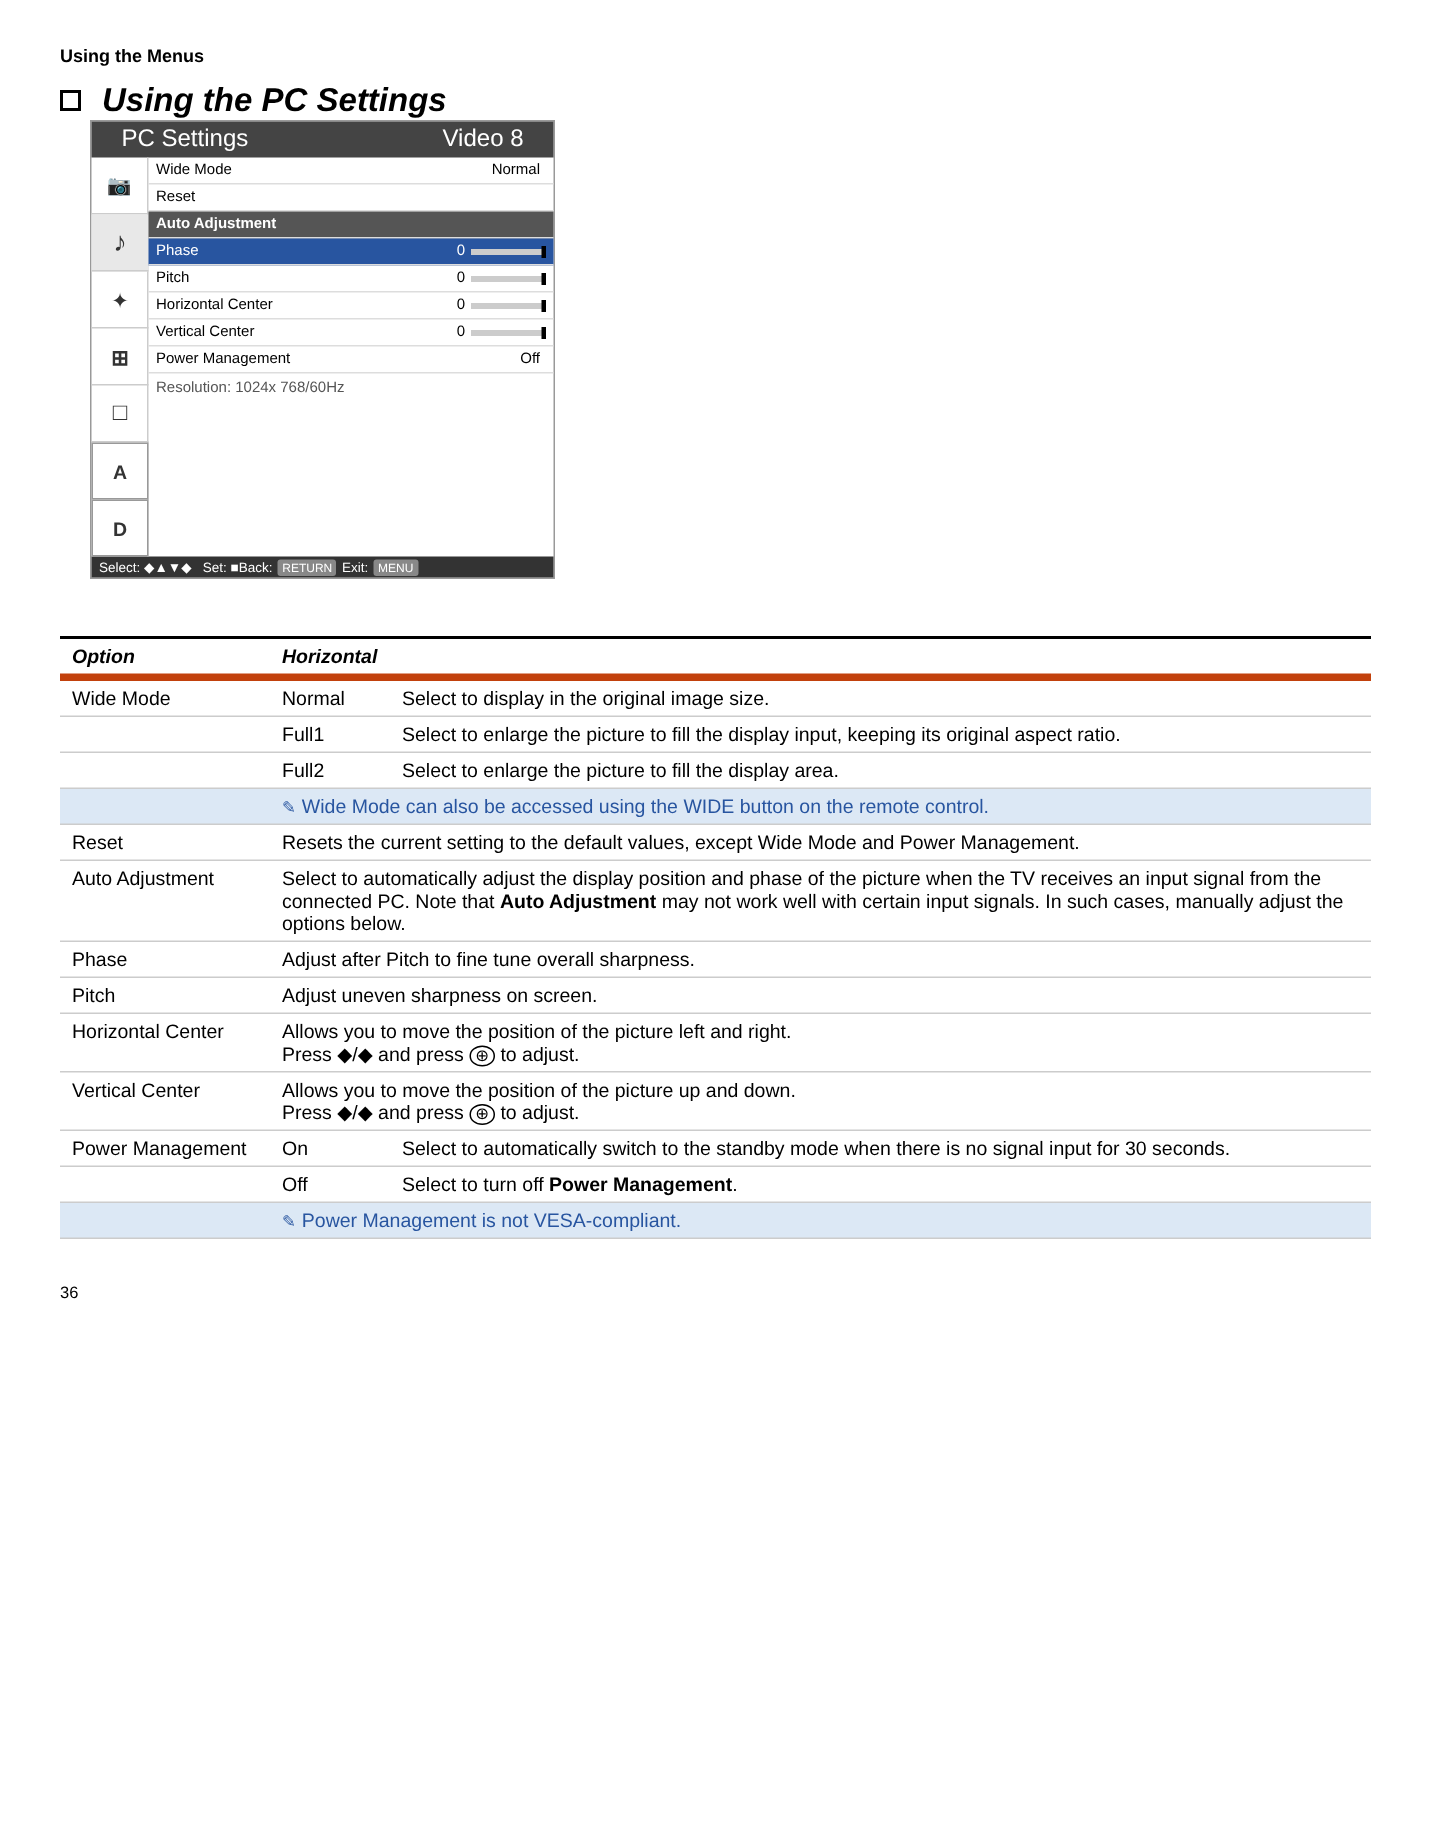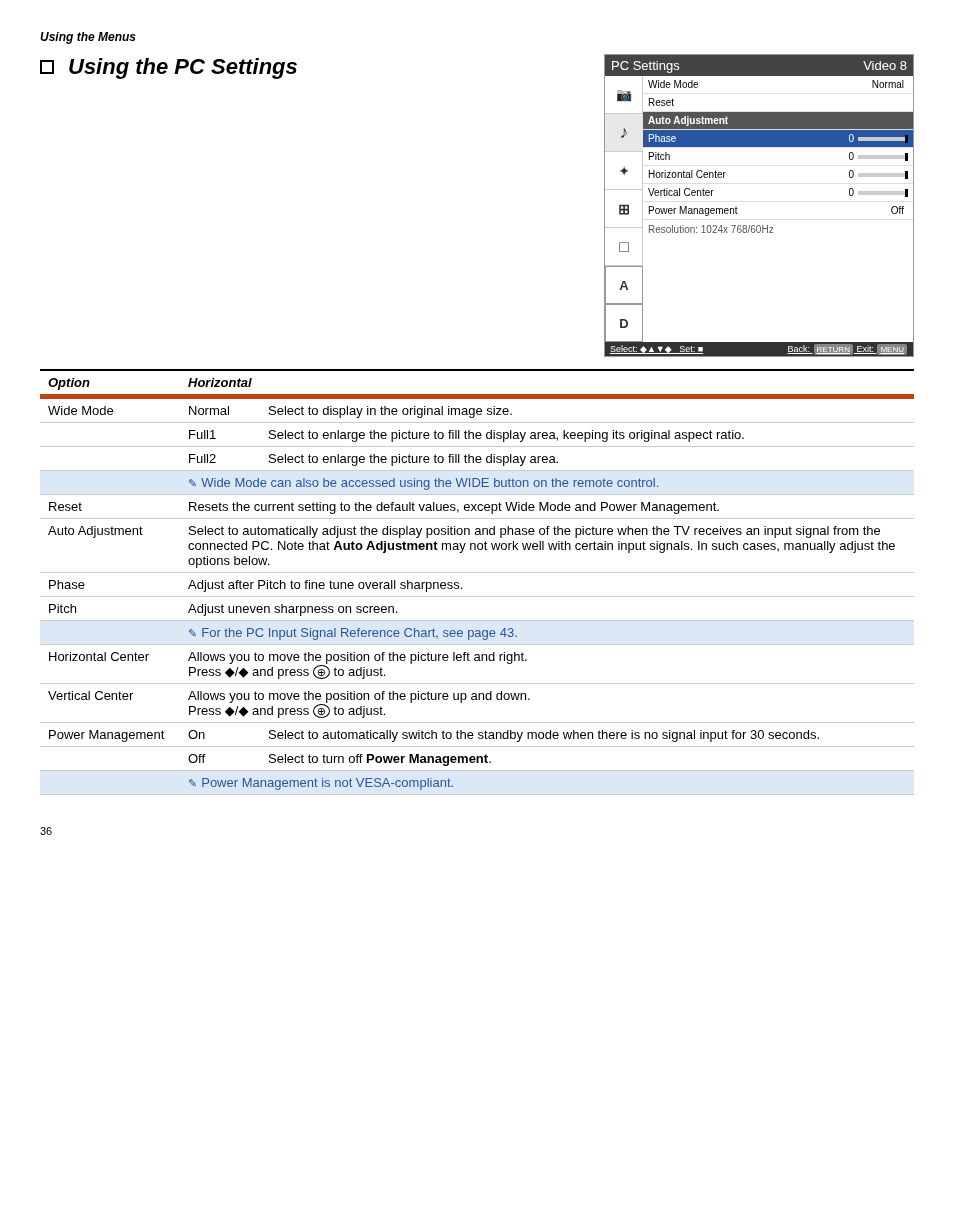--- a/index.html
+++ b/index.html
@@ -6,30 +6,29 @@
     body {
       font-family: Arial, Helvetica, sans-serif;
       font-size: 13px;
       background: #fff;
       color: #000;
       width: 954px;
       min-height: 1221px;
       padding: 30px 40px 40px 40px;
     }
     .page-header {
-      font-style: italic;
       font-weight: bold;
       font-size: 12px;
       margin-bottom: 10px;
     }
     .main-content {
       display: flex;
-      flex-direction: row;
+      flex-direction: column;
       align-items: flex-start;
-      margin-bottom: 12px;
+      margin-bottom: 38px;
     }
     .title-area {
       flex: 1;
     }
     .page-title {
       font-size: 22px;
       font-weight: bold;
       font-style: italic;
       display: flex;
       align-items: center;
@@ -48,22 +47,22 @@
       border: 1px solid #999;
       font-size: 11px;
       flex-shrink: 0;
       margin-left: 20px;
     }
     .panel-header {
       background: #444;
       color: #fff;
       display: flex;
       justify-content: space-between;
-      padding: 3px 6px;
-      font-size: 13px;
+      padding: 3px 20px;
+      font-size: 16px;
     }
     .panel-body {
       display: flex;
     }
     .panel-left-icons {
       width: 38px;
       border-right: 1px solid #ccc;
       display: flex;
       flex-direction: column;
     }
@@ -130,22 +129,20 @@
       padding: 4px 5px;
       font-size: 10px;
       color: #555;
     }
     .panel-footer {
       background: #333;
       color: #fff;
       font-size: 9px;
       padding: 2px 5px;
       display: flex;
-      justify-content: space-between;
-      text-decoration: underline;
     }
     .footer-key {
       background: #888;
       color: #fff;
       padding: 1px 3px;
       border-radius: 2px;
       font-size: 8px;
       margin: 0 1px;
     }
 
@@ -298,21 +295,21 @@
 
     <tr>
       <td class="option-cell">Wide Mode</td>
       <td class="sub-option-cell">Normal</td>
       <td class="desc-cell">Select to display in the original image size.</td>
     </tr>
 
     <tr>
       <td class="option-cell"></td>
       <td class="sub-option-cell">Full1</td>
-      <td class="desc-cell">Select to enlarge the picture to fill the display area, keeping its original aspect ratio.</td>
+      <td class="desc-cell">Select to enlarge the picture to fill the display input, keeping its original aspect ratio.</td>
     </tr>
 
     <tr>
       <td class="option-cell"></td>
       <td class="sub-option-cell">Full2</td>
       <td class="desc-cell">Select to enlarge the picture to fill the display area.</td>
     </tr>
 
     <tr class="note-row">
       <td class="option-cell"></td>
@@ -335,26 +332,20 @@
     <tr>
       <td class="option-cell">Phase</td>
       <td colspan="2" class="desc-cell">Adjust after Pitch to fine tune overall sharpness.</td>
     </tr>
 
     <tr>
       <td class="option-cell">Pitch</td>
       <td colspan="2" class="desc-cell">Adjust uneven sharpness on screen.</td>
     </tr>
 
-    <tr class="note-row">
-      <td class="option-cell"></td>
-      <td colspan="2" class="desc-cell">
-        <span class="note-icon">✎</span>For the PC Input Signal Reference Chart, see page 43.
-      </td>
-    </tr>
 
     <tr>
       <td class="option-cell">Horizontal Center</td>
       <td colspan="2" class="desc-cell">
         Allows you to move the position of the picture left and right.<br>
         Press ◆/◆ and press <span style="border:1px solid #000; border-radius:50%; padding:0 3px; font-size:11px;">⊕</span> to adjust.
       </td>
     </tr>
 
     <tr>

